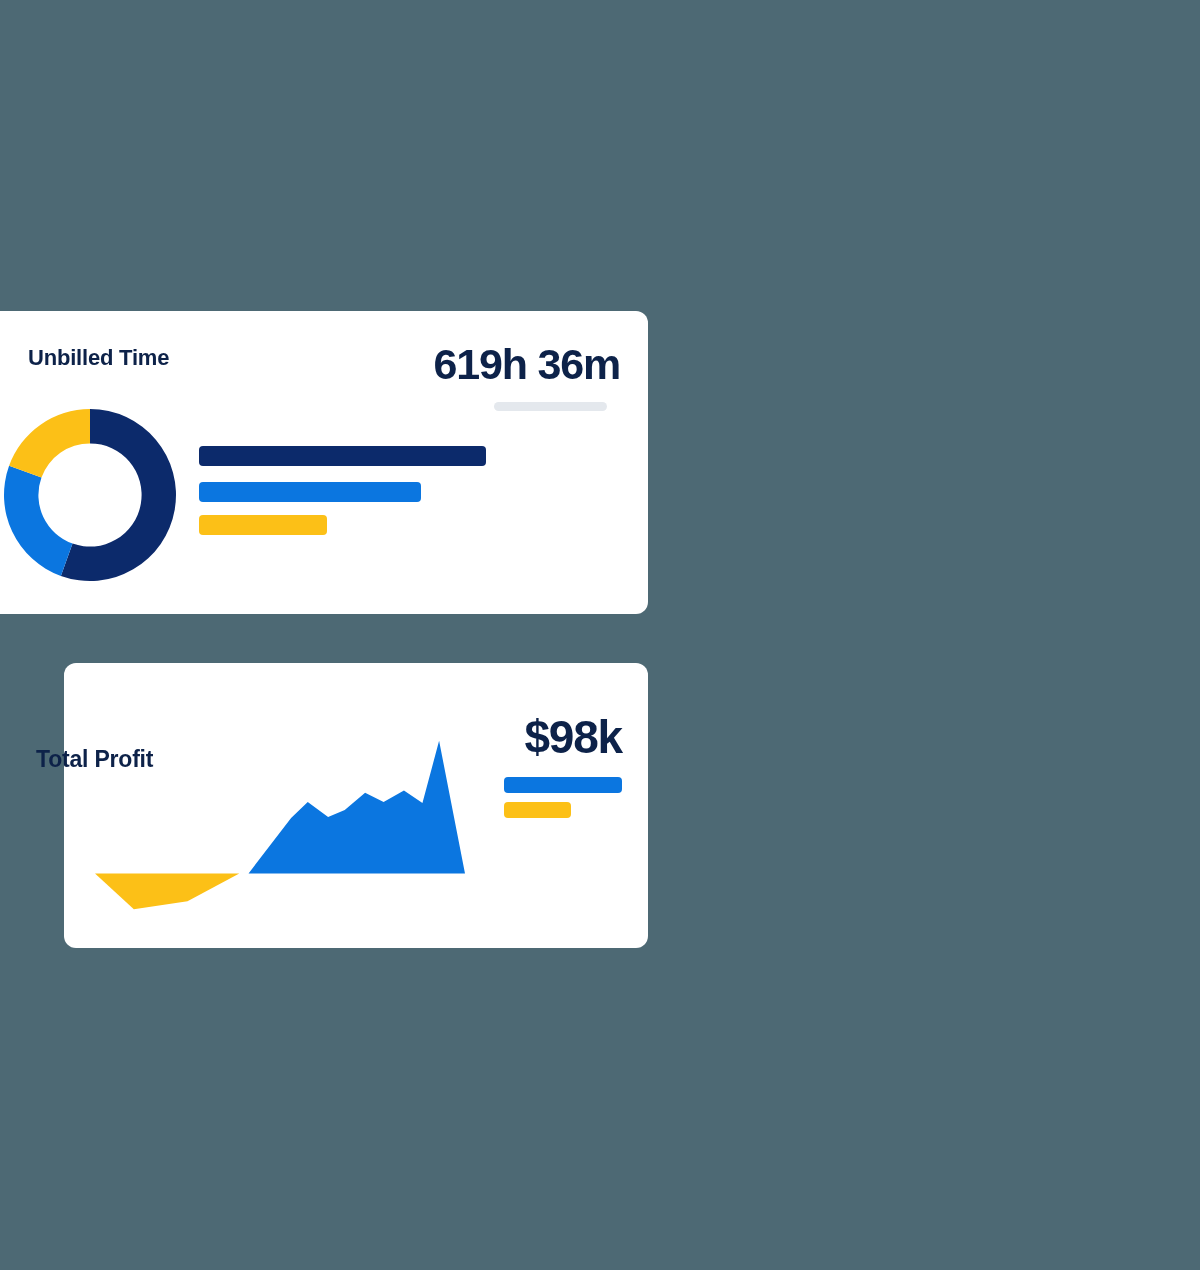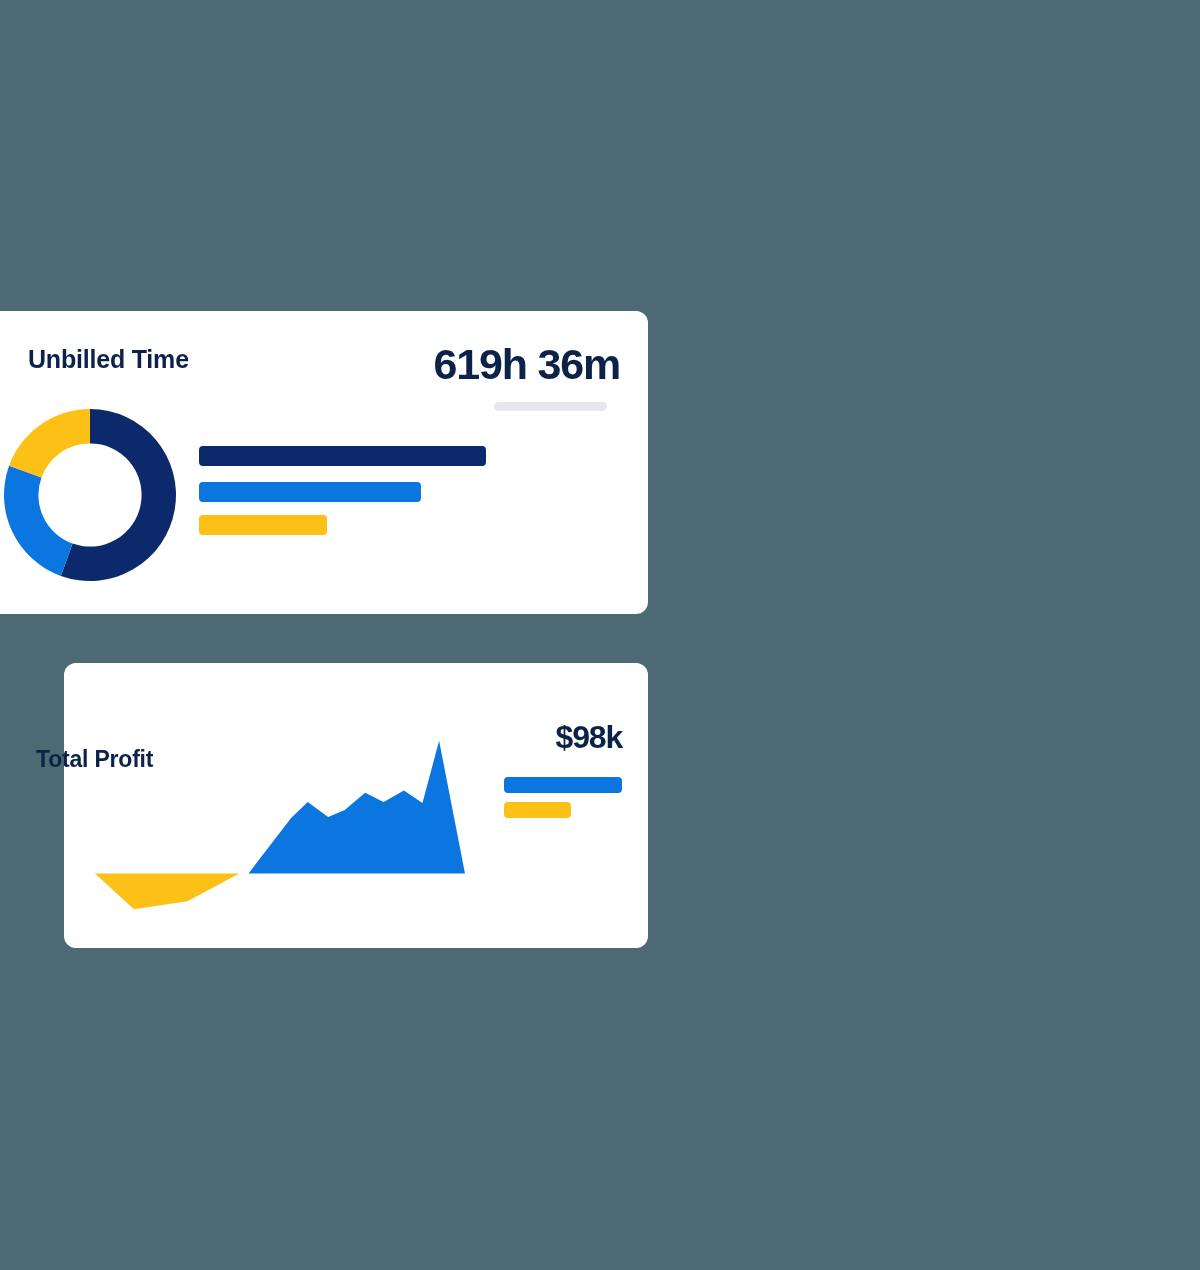--- a/index.html
+++ b/index.html
@@ -56,21 +56,21 @@
     color: #0d2249;
     font-weight: bold;
     letter-spacing: -1.2px;
     white-space: nowrap;
     text-align: right;
   }
 
   #unbilled-title {
     left: 28px;
     top: 345px;
-    font-size: 25px;
+    font-size: 22px;
   }
 
   #unbilled-value {
     left: 320px;
     top: 340px;
     width: 300px;
     font-size: 43px;
     line-height: 48px;
   }
 
@@ -78,21 +78,21 @@
     left: 36px;
     top: 708px;
     font-size: 23px;
     margin-top: 38px;
   }
 
   #profit-value {
     left: 360px;
     top: 716px;
     width: 262px;
-    font-size: 32px;
+    font-size: 46px;
     line-height: 42px;
   }
 
   
   #unbilled-placeholder-bar {
     position: absolute;
     left: 494px;
     top: 402px;
     width: 113px;
     height: 9px;

